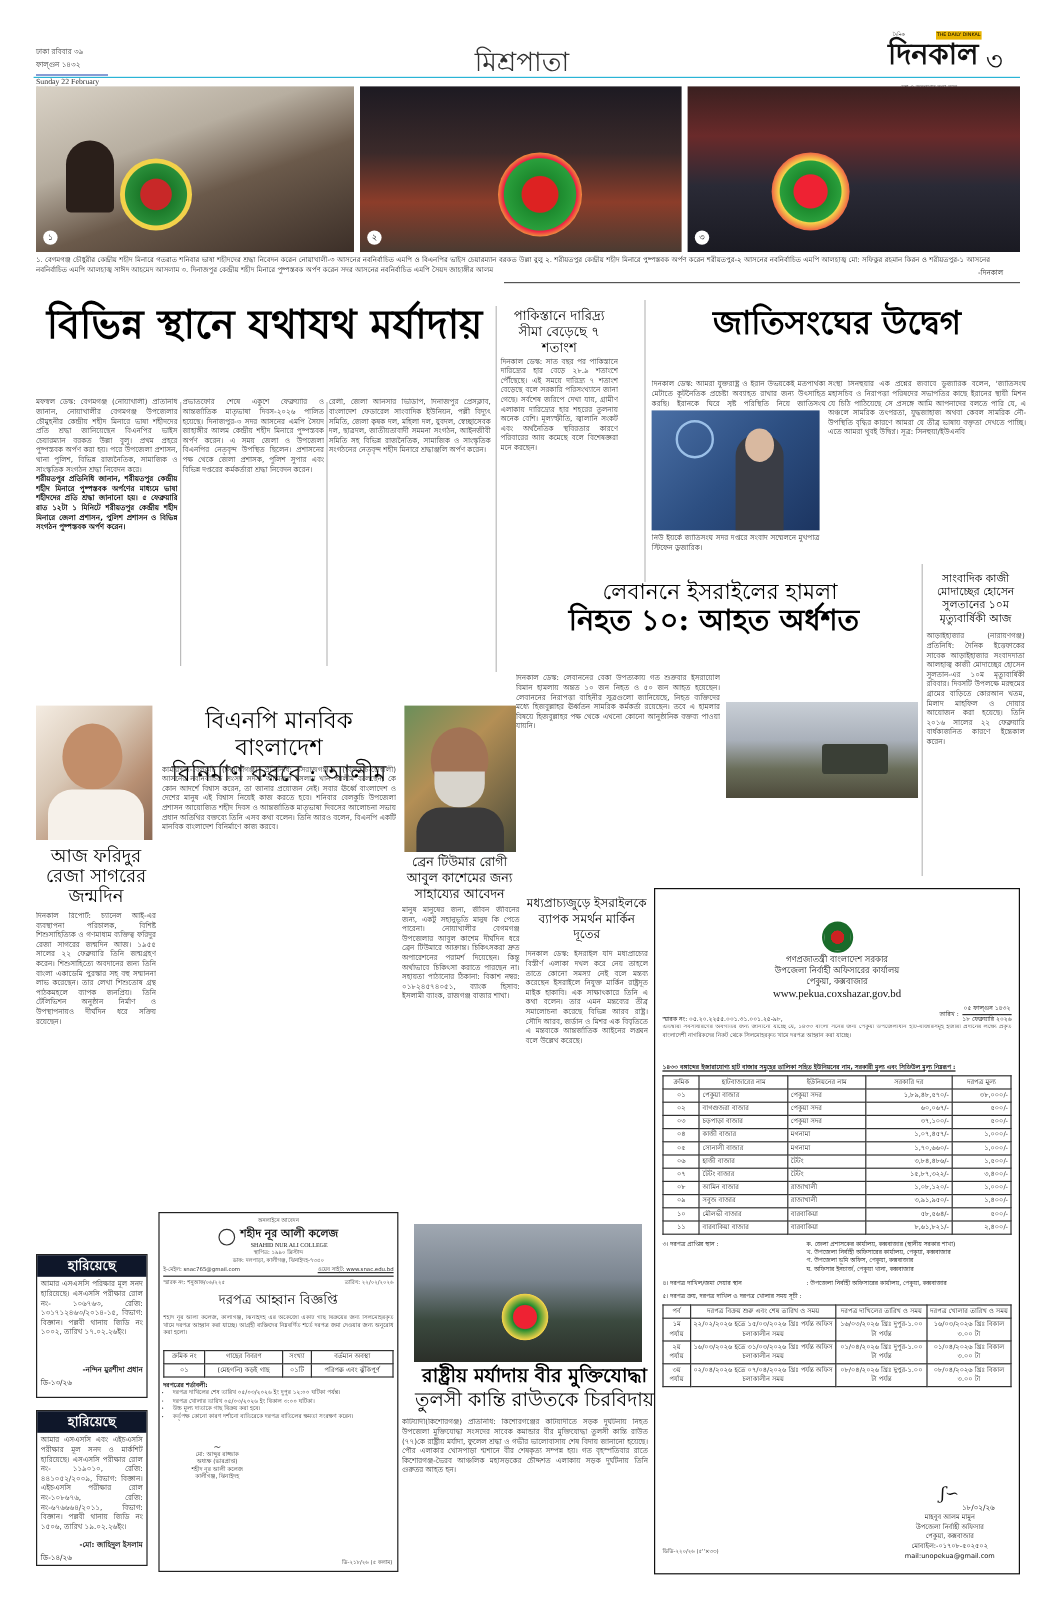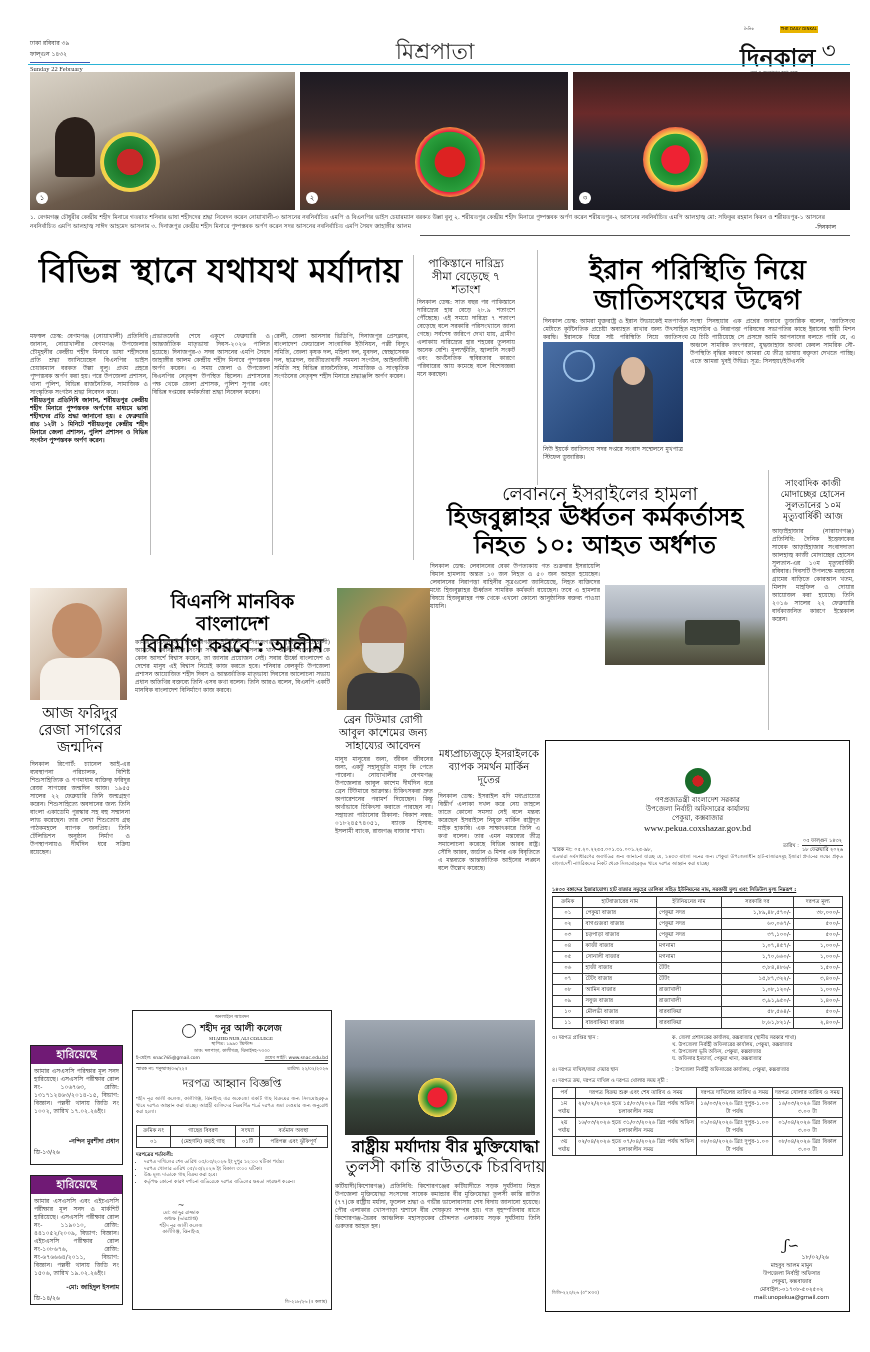--- a/index.html
+++ b/index.html
@@ -3,39 +3,39 @@
 <meta charset="utf-8">
 <style>
 *{box-sizing:border-box;margin:0;padding:0}
 body{width:870px;height:1352px;background:#fff;font-family:"DejaVu Sans",sans-serif;color:#111;position:relative;overflow:hidden}
 .abs{position:absolute}
 .txt{font-size:6px;line-height:8px;color:#333;text-align:justify;overflow:hidden}
 .txt b{color:#000}
 .hl{font-family:"DejaVu Serif",serif;font-weight:bold;color:#000;text-align:center;line-height:1.05}
 .photo{background:linear-gradient(135deg,#4a3a33,#8b6c5c 40%,#2b2422);overflow:hidden}
 .box{border:1px solid #222}
-.blackbar{background:#701a75;color:#fff;text-align:center;font-weight:bold}
+.blackbar{background:#0f172a;color:#fff;text-align:center;font-weight:bold}
 table{border-collapse:collapse;width:100%}
 td,th{border:1px solid #333;font-size:5.5px;padding:1px 2px;text-align:center;color:#222;font-weight:normal}
 .rule{background:#222}
 </style>
 </head>
 <body>
 
 <div class="abs" style="left:30px;top:38px;width:60px">
   <div style="font-size:6px;color:#333;border-bottom:1px solid #3a5bb8;padding-bottom:2px">ঢাকা রবিবার ৩৯ ফাল্গুন ১৪৩২</div>
   <div style="font-size:6.5px;color:#333;font-family:'Liberation Serif',serif;border-bottom:1px solid #3a5bb8;padding:2px 0">Sunday 22 February 2026</div>
 </div>
 <div class="abs" style="left:340px;top:34px;width:190px;text-align:center;font-size:22px;color:#333">মিশ্রপাতা</div>
 <div class="abs" style="left:740px;top:26px;width:110px">
   <div style="display:flex;justify-content:space-between;font-size:4px;width:78px;padding-left:4px">
     <span>দৈনিক</span>
     <span style="background:#e8b400;color:#000;padding:0 1px">THE DAILY DINKAL</span>
   </div>
-  <div style="display:flex;align-items:flex-end">
+  <div style="display:flex;align-items:flex-start">
     <span style="font-size:24px;font-weight:bold;color:#111;line-height:24px">দিনকাল</span>
     <span style="font-size:22px;margin-left:6px;color:#111">৩</span>
   </div>
   <div style="font-size:4.5px;color:#333;padding-left:10px">দেশ ও জনগণের কথা বলে</div>
 </div>
 <div class="abs" style="left:28px;top:64px;width:822px;height:1px;background:#2ab4d6"></div>
 
 <div class="abs photo" style="left:30px;top:72px;width:265px;height:138px;background:linear-gradient(160deg,#d9d2c6 0%,#b7aea0 35%,#6b5a4b 60%,#3c2f28 100%)">
   <div style="position:absolute;left:25px;top:45px;width:40px;height:60px;background:#2a1f1a;border-radius:20px 20px 4px 4px"></div>
   <div style="position:absolute;left:70px;top:60px;width:60px;height:60px;border-radius:50%;background:radial-gradient(circle,#c82828 30%,#1c7a2a 32%,#2a8f3a 60%,#f3d24a 62%)"></div>
@@ -61,53 +61,51 @@
   <span>মফস্বল ডেস্ক: বেগমগঞ্জ (নোয়াখালী) প্রতিনিধি জানান, নোয়াখালীর বেগমগঞ্জ উপজেলার চৌমুহনীর কেন্দ্রীয় শহীদ মিনারে ভাষা শহীদদের প্রতি শ্রদ্ধা জানিয়েছেন বিএনপির ভাইস চেয়ারম্যান বরকত উল্লা বুলু। প্রথম প্রহরে পুষ্পস্তবক অর্পণ করা হয়। পরে উপজেলা প্রশাসন, থানা পুলিশ, বিভিন্ন রাজনৈতিক, সামাজিক ও সাংস্কৃতিক সংগঠন শ্রদ্ধা নিবেদন করে।</span>
   <br><b>শরীয়তপুর প্রতিনিধি জানান, শরীয়তপুর কেন্দ্রীয় শহীদ মিনারে পুষ্পস্তবক অর্পণের মাধ্যমে ভাষা শহীদদের প্রতি শ্রদ্ধা জানানো হয়। ৫ ফেব্রুয়ারি রাত ১২টা ১ মিনিটে শরীয়তপুর কেন্দ্রীয় শহীদ মিনারে জেলা প্রশাসন, পুলিশ প্রশাসন ও বিভিন্ন সংগঠন পুষ্পস্তবক অর্পণ করেন।</b>
 </div>
 <div class="abs txt" style="left:152px;top:332px;width:118px;height:230px">প্রভাতফেরি শেষে একুশে ফেব্রুয়ারি ও আন্তর্জাতিক মাতৃভাষা দিবস-২০২৬ পালিত হয়েছে। দিনাজপুর-৩ সদর আসনের এমপি সৈয়দ জাহাঙ্গীর আলম কেন্দ্রীয় শহীদ মিনারে পুষ্পস্তবক অর্পণ করেন। এ সময় জেলা ও উপজেলা বিএনপির নেতৃবৃন্দ উপস্থিত ছিলেন। প্রশাসনের পক্ষ থেকে জেলা প্রশাসক, পুলিশ সুপার এবং বিভিন্ন দপ্তরের কর্মকর্তারা শ্রদ্ধা নিবেদন করেন।</div>
 <div class="abs txt" style="left:274px;top:332px;width:135px;height:230px">রেলী, জেলা আনসার ভিডিপি, দিনাজপুর প্রেসক্লাব, বাংলাদেশ ফেডারেল সাংবাদিক ইউনিয়ন, পল্লী বিদ্যুৎ সমিতি, জেলা কৃষক দল, মহিলা দল, যুবদল, স্বেচ্ছাসেবক দল, ছাত্রদল, জাতীয়তাবাদী সমমনা সংগঠন, আইনজীবী সমিতি সহ বিভিন্ন রাজনৈতিক, সামাজিক ও সাংস্কৃতিক সংগঠনের নেতৃবৃন্দ শহীদ মিনারে শ্রদ্ধাঞ্জলি অর্পণ করেন।</div>
 
 <div class="abs hl" style="left:417px;top:257px;width:98px;font-size:11px;line-height:13px;font-weight:normal">পাকিস্তানে দারিদ্র্য সীমা বেড়েছে ৭ শতাংশ</div>
 <div class="abs txt" style="left:417px;top:298px;width:98px;height:185px">দিনকাল ডেস্ক: সাত বছর পর পাকিস্তানে দারিদ্র্যের হার বেড়ে ২৮.৯ শতাংশে পৌঁছেছে। এই সময়ে দারিদ্র্য ৭ শতাংশ বেড়েছে বলে সরকারি পরিসংখ্যানে জানা গেছে। সর্বশেষ জরিপে দেখা যায়, গ্রামীণ এলাকায় দারিদ্র্যের হার শহরের তুলনায় অনেক বেশি। মূল্যস্ফীতি, জ্বালানি সংকট এবং অর্থনৈতিক স্থবিরতার কারণে পরিবারের আয় কমেছে বলে বিশেষজ্ঞরা মনে করছেন।</div>
 
 <div class="abs hl" style="left:540px;top:255px;width:315px;font-size:27px;line-height:30px">
-  <div>ইরান পরিস্থিতি নিয়ে</div>
   <div>জাতিসংঘের উদ্বেগ</div>
 </div>
 <div class="abs txt" style="left:543px;top:317px;width:145px;height:22px">দিনকাল ডেস্ক: আমরা যুক্তরাষ্ট্র ও ইরান উভয়কেই মতপার্থক্য মেটাতে কূটনৈতিক প্রচেষ্টা অব্যাহত রাখার জন্য উৎসাহিত করছি। ইরানকে ঘিরে সৃষ্ট পরিস্থিতি নিয়ে জাতিসংঘ মহাসচিবের মুখপাত্র স্টিফেন ডুজারিক এ কথা বলেন।</div>
 <div class="abs photo" style="left:543px;top:342px;width:140px;height:100px;background:linear-gradient(135deg,#4a6fa5,#2d4f82 50%,#1c3561)">
   <div style="position:absolute;left:20px;top:8px;width:32px;height:32px;border-radius:50%;border:2px solid #9bc0e8"></div>
   <div style="position:absolute;left:70px;top:20px;width:40px;height:80px;background:#3a3d45;border-radius:18px 18px 0 0"></div>
   <div style="position:absolute;left:78px;top:15px;width:24px;height:28px;background:#d9b9a0;border-radius:50%"></div>
 </div>
 <div class="abs txt" style="left:543px;top:445px;width:140px;height:28px">নিউ ইয়র্কে জাতিসংঘ সদর দপ্তরে সংবাদ সম্মেলনে মুখপাত্র স্টিফেন ডুজারিক।</div>
 <div class="abs txt" style="left:690px;top:317px;width:165px;height:160px">সংস্থা সিনহুয়ার এক প্রশ্নের জবাবে ডুজারিক বলেন, 'জাতিসংঘ মহাসচিব ও নিরাপত্তা পরিষদের সভাপতির কাছে ইরানের স্থায়ী মিশন যে চিঠি পাঠিয়েছে সে প্রসঙ্গে আমি আপনাদের বলতে পারি যে, এ অঞ্চলে সামরিক তৎপরতা, যুদ্ধজাহাজ অথবা কেবল সামরিক নৌ-উপস্থিতি বৃদ্ধির কারণে আমরা যে তীব্র ভাষায় বক্তৃতা দেখতে পাচ্ছি। এতে আমরা খুবই উদ্বিগ্ন। সূত্র: সিনহুয়া/ইউএনবি</div>
 
 <div class="abs hl" style="left:440px;top:485px;width:320px;font-size:18px;font-weight:normal">লেবাননে ইসরাইলের হামলা</div>
 <div class="abs hl" style="left:425px;top:503px;width:340px;font-size:24px;line-height:28px">
-  <div>হিজবুল্লাহর ঊর্ধ্বতন কর্মকর্তাসহ</div>
   <div>নিহত ১০: আহত অর্ধশত</div>
 </div>
 <div class="abs txt" style="left:430px;top:562px;width:170px;height:105px">দিনকাল ডেস্ক: লেবাননের বেকা উপত্যকায় গত শুক্রবার ইসরায়েলি বিমান হামলায় অন্তত ১০ জন নিহত ও ৫০ জন আহত হয়েছেন। লেবাননের নিরাপত্তা বাহিনীর সূত্রগুলো জানিয়েছে, নিহত ব্যক্তিদের মধ্যে হিজবুল্লাহর ঊর্ধ্বতন সামরিক কর্মকর্তা রয়েছেন। তবে এ হামলার বিষয়ে হিজবুল্লাহর পক্ষ থেকে এখনো কোনো আনুষ্ঠানিক বক্তব্য পাওয়া যায়নি।</div>
 <div class="abs photo" style="left:605px;top:585px;width:160px;height:80px;background:linear-gradient(180deg,#c9cfd6 0%,#a9b0ba 40%,#6a6e5a 70%,#4d4a3b 100%)">
   <div style="position:absolute;left:80px;top:35px;width:55px;height:25px;background:#3a3f36;border-radius:3px"></div>
 </div>
 
 <div class="abs hl" style="left:772px;top:478px;width:82px;font-size:9px;line-height:11px;font-weight:normal">সাংবাদিক কাজী মোদাচ্ছের হোসেন সুলতানের ১০ম মৃত্যুবার্ষিকী আজ</div>
 <div class="abs txt" style="left:772px;top:527px;width:82px;height:200px">আড়াইহাজার (নারায়ণগঞ্জ) প্রতিনিধি: দৈনিক ইত্তেফাকের সাবেক আড়াইহাজার সংবাদদাতা আলহাজ্ব কাজী মোদাচ্ছের হোসেন সুলতান-এর ১০ম মৃত্যুবার্ষিকী রবিবার। দিবসটি উপলক্ষে মরহুমের গ্রামের বাড়িতে কোরআন খতম, মিলাদ মাহফিল ও দোয়ার আয়োজন করা হয়েছে। তিনি ২০১৬ সালের ২২ ফেব্রুয়ারি বার্ধক্যজনিত কারণে ইন্তেকাল করেন।</div>
 
 <div class="abs photo" style="left:30px;top:588px;width:97px;height:112px;background:linear-gradient(135deg,#f4ece2,#d8c7b5 40%,#b78f73 70%,#8a6a55)">
   <div style="position:absolute;left:22px;top:15px;width:50px;height:55px;border-radius:50%;background:#c28e6a"></div>
   <div style="position:absolute;left:10px;top:70px;width:80px;height:42px;background:#f6f1ea;border-radius:20px 20px 0 0"></div>
 </div>
 <div class="abs hl" style="left:30px;top:705px;width:100px;font-size:15px;line-height:17px;font-weight:normal">আজ ফরিদুর রেজা সাগরের জন্মদিন</div>
 <div class="abs txt" style="left:30px;top:760px;width:100px;height:280px">দিনকাল রিপোর্ট: চ্যানেল আই-এর ব্যবস্থাপনা পরিচালক, বিশিষ্ট শিশুসাহিত্যিক ও গণমাধ্যম ব্যক্তিত্ব ফরিদুর রেজা সাগরের জন্মদিন আজ। ১৯৫৫ সালের ২২ ফেব্রুয়ারি তিনি জন্মগ্রহণ করেন। শিশুসাহিত্যে অবদানের জন্য তিনি বাংলা একাডেমি পুরস্কার সহ বহু সম্মাননা লাভ করেছেন। তার লেখা শিশুতোষ গ্রন্থ পাঠকমহলে ব্যাপক জনপ্রিয়। তিনি টেলিভিশন অনুষ্ঠান নির্মাণ ও উপস্থাপনায়ও দীর্ঘদিন ধরে সক্রিয় রয়েছেন।</div>
 
-<div class="abs hl" style="left:135px;top:590px;width:195px;font-size:19px;line-height:22px;font-weight:bold">
+<div class="abs hl" style="left:135px;top:590px;width:195px;font-size:19px;line-height:22px;font-weight:normal">
   <div>বিএনপি মানবিক বাংলাদেশ</div>
   <div>বিনির্মাণ করবে : আলীম</div>
 </div>
 <div class="abs txt" style="left:135px;top:638px;width:195px;height:370px">কামারখন্দ-বেলকুচি (সিরাজগঞ্জ) প্রতিনিধি: সিরাজগঞ্জ-৫ (বেলকুচি-চৌহালী) আসনের নবনির্বাচিত সংসদ সদস্য আমিরুল ইসলাম খান আলীম বলেছেন, কে কোন আদর্শে বিশ্বাস করেন, তা জানার প্রয়োজন নেই। সবার ঊর্ধ্বে বাংলাদেশ ও দেশের মানুষ এই বিশ্বাস নিয়েই কাজ করতে হবে। শনিবার বেলকুচি উপজেলা প্রশাসন আয়োজিত শহীদ দিবস ও আন্তর্জাতিক মাতৃভাষা দিবসের আলোচনা সভায় প্রধান অতিথির বক্তব্যে তিনি এসব কথা বলেন। তিনি আরও বলেন, বিএনপি একটি মানবিক বাংলাদেশ বিনির্মাণে কাজ করবে।</div>
 
 <div class="abs photo" style="left:337px;top:588px;width:93px;height:122px;background:linear-gradient(135deg,#6b8f5a,#b48f55 40%,#4a4b3a 100%)">
   <div style="position:absolute;left:22px;top:18px;width:48px;height:55px;border-radius:50%;background:#a27355"></div>
   <div style="position:absolute;left:25px;top:55px;width:42px;height:30px;background:#d8d4cc;border-radius:0 0 20px 20px"></div>
   <div style="position:absolute;left:10px;top:85px;width:73px;height:37px;background:#3b3a3a;border-radius:20px 20px 0 0"></div>
 </div>

